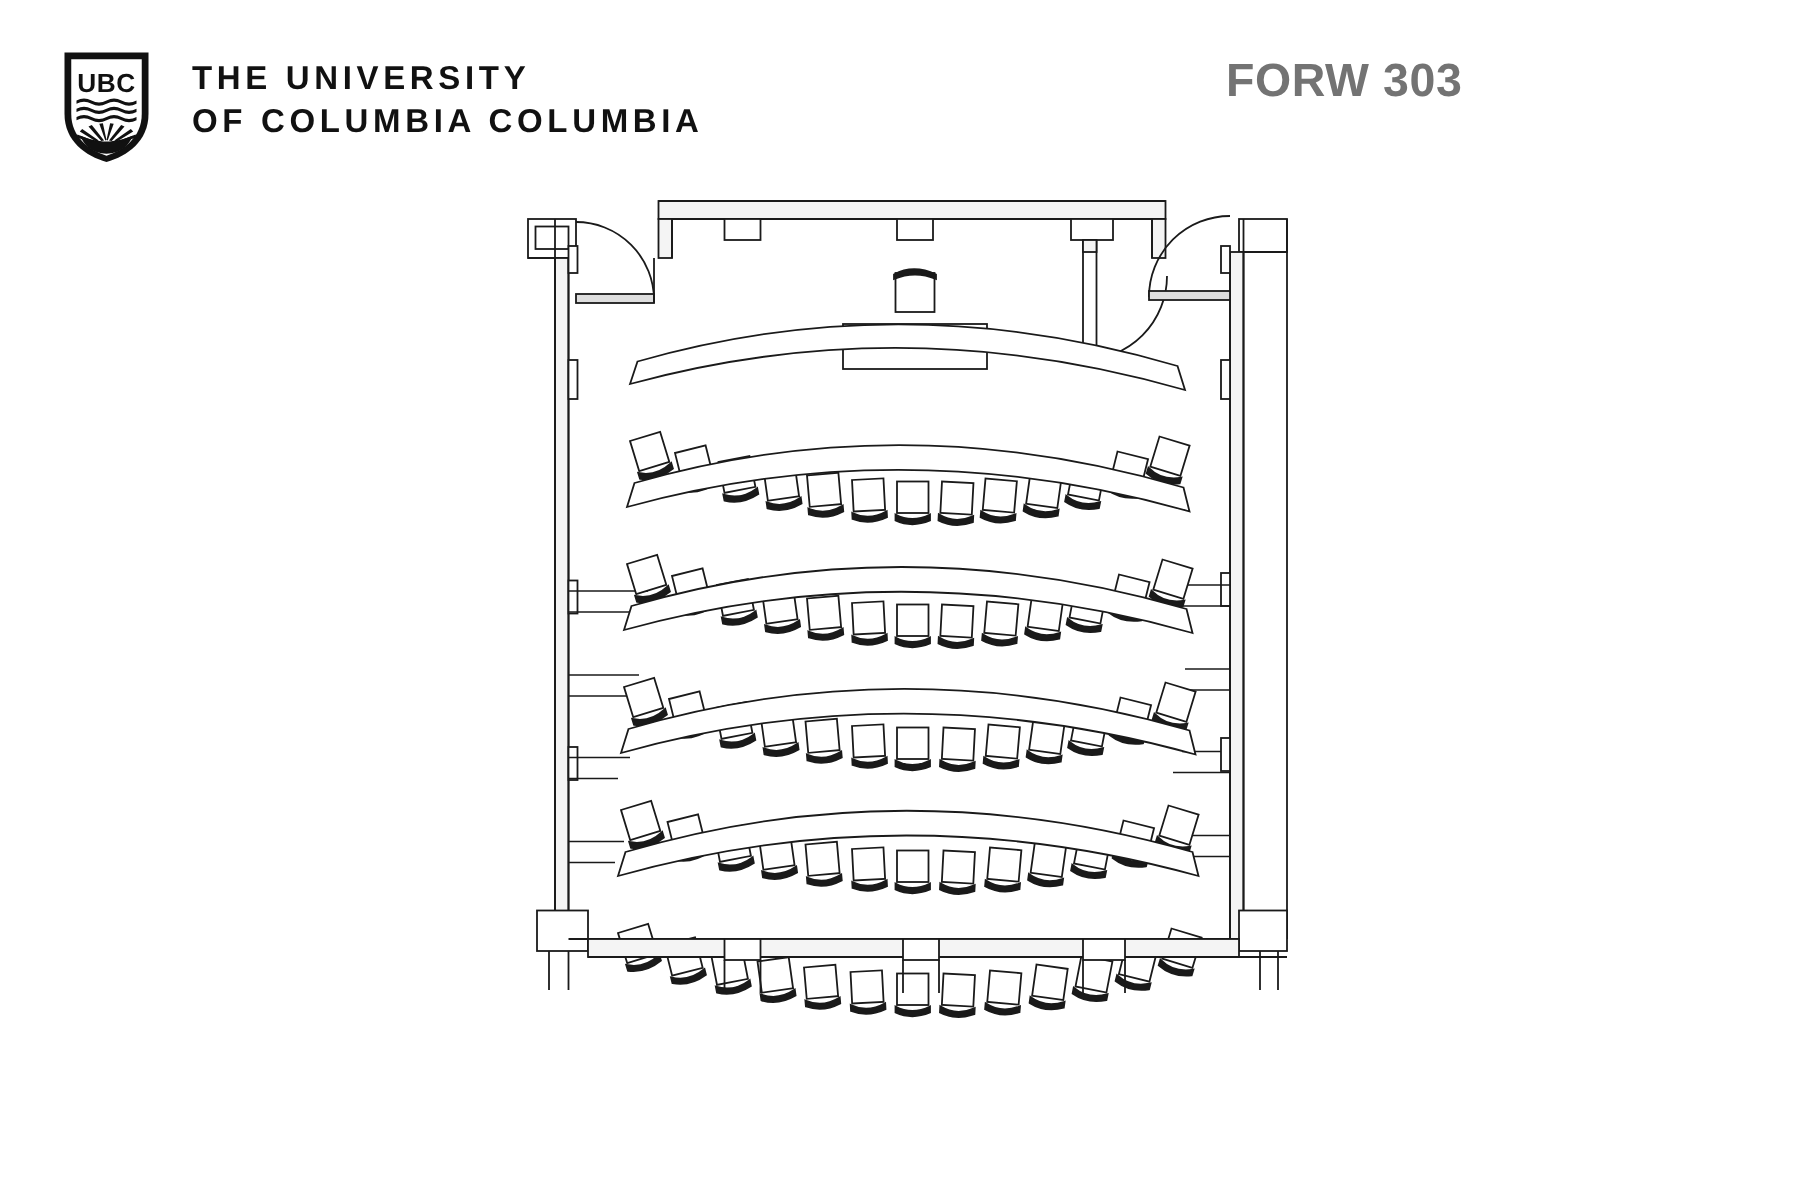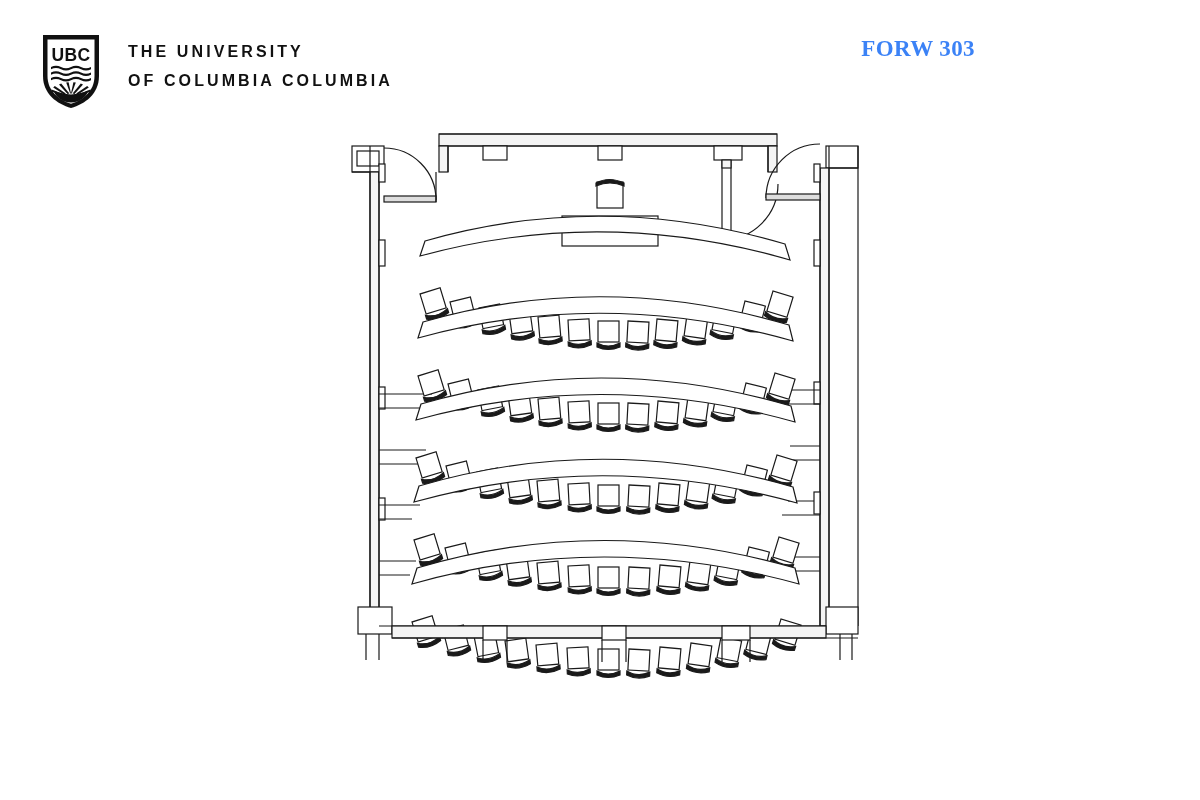--- a/index.html
+++ b/index.html
@@ -43,37 +43,37 @@
   .wordmark {
     margin-left: 26px;
     padding-top: 5px;
     display: flex;
     flex-direction: column;
     justify-content: center;
   }
 
   .wordmark-line {
     font-family: "Liberation Sans", sans-serif;
-    font-size: 16px;
+    font-size: 22px;
     font-weight: bold;
     letter-spacing: 3.1px;
     line-height: 29px;
     color: #111111;
     white-space: nowrap;
   }
 
   .room-code {
     position: absolute;
     right: 36px;
     top: 36px;
-    font-family: Liberation Serif, serif;
-    font-size: 23px;
+    font-family: Liberation Sans, sans-serif;
+    font-size: 31px;
     font-weight: bold;
     letter-spacing: 0.4px;
-    color: #3b82f6;
+    color: #737373;
     white-space: nowrap;
   }
 
   
   .plan-wrap {
     position: absolute;
     left: 0;
     top: 120px;
     width: 1200px;
     height: 600px;

